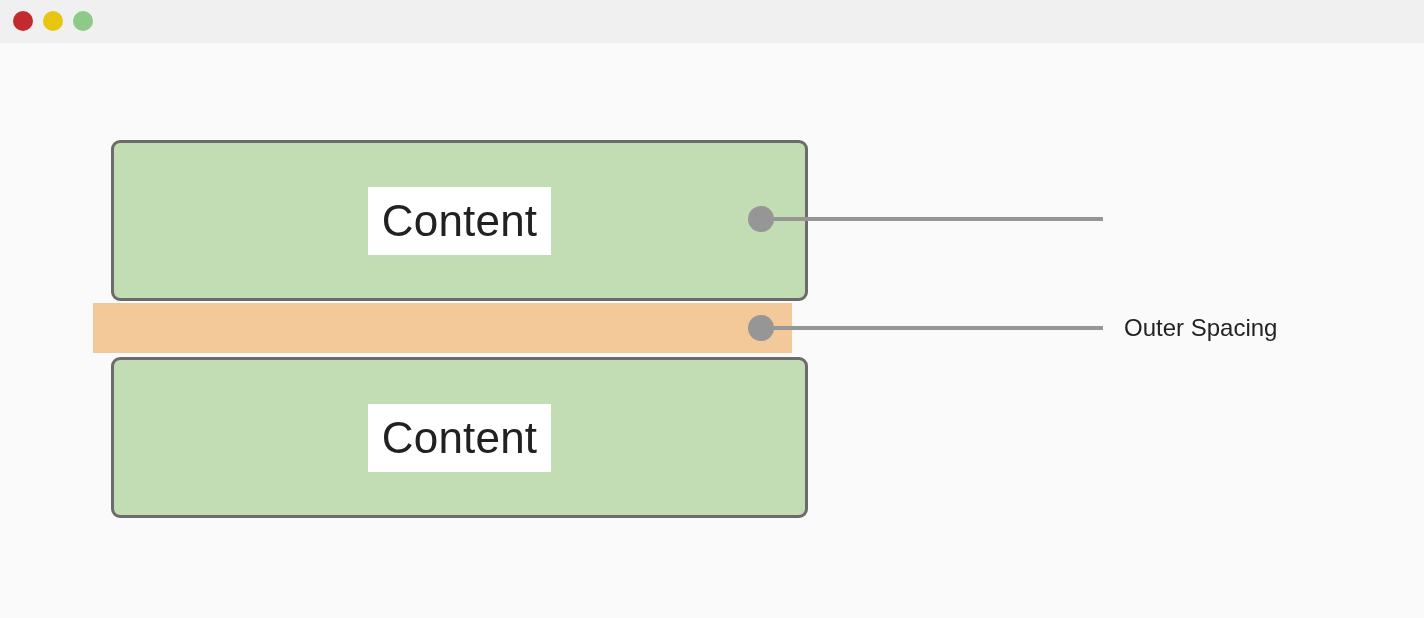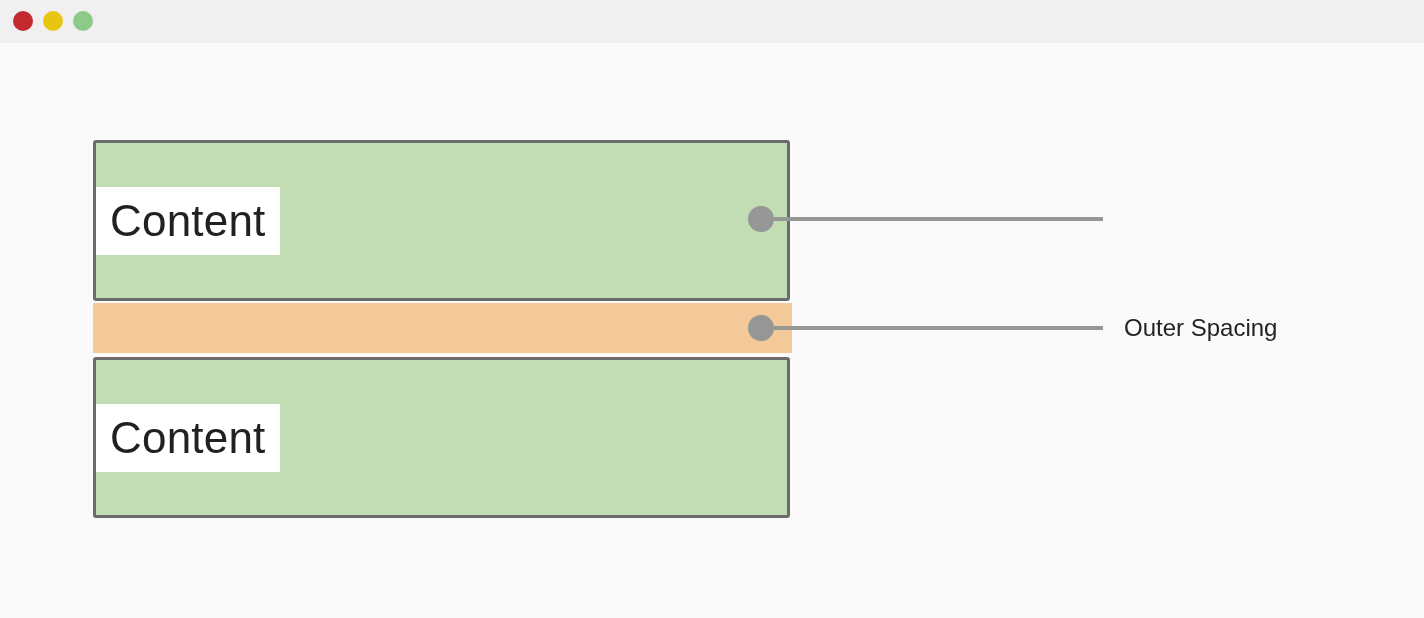--- a/index.html
+++ b/index.html
@@ -58,29 +58,29 @@
     left: 0;
     top: 43px;
     width: 1424px;
     height: 575px;
     background: #fafafa;
   }
 
   
   .content-box {
     position: absolute;
-    left: 93px;
+    left: 111px;
     width: 697px;
     height: 161px;
     background: #c2dcb4;
     border: 3px solid #6b6b6b;
-    border-radius: 3px;
+    border-radius: 9px;
     display: flex;
     align-items: center;
-    justify-content: flex-start;
+    justify-content: center;
   }
   .content-box-top    { top: 97px; }
   .content-box-bottom { top: 314px; }
 
   .content-label {
     background: #ffffff;
     color: #212121;
     font-size: 44px;
     line-height: 68px;
     height: 68px;

